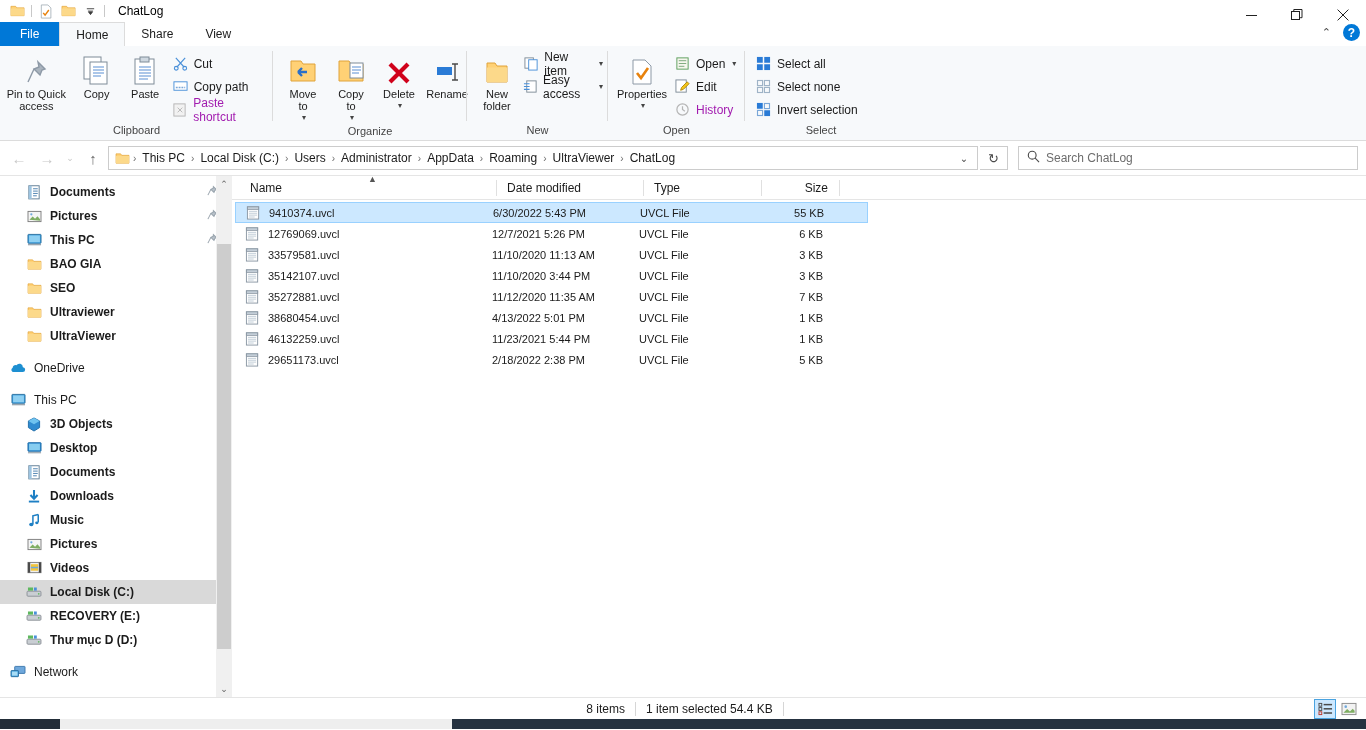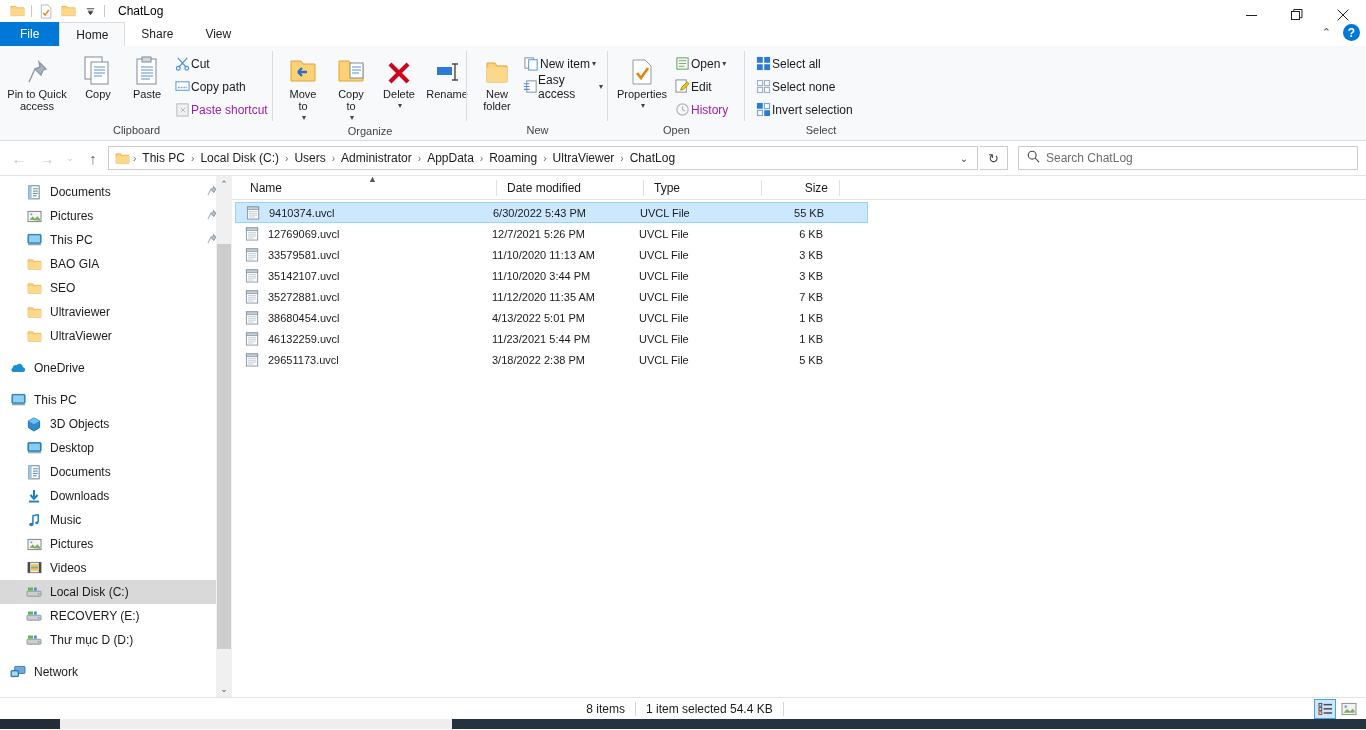--- a/index.html
+++ b/index.html
@@ -37,21 +37,21 @@
   .rgroup { display:flex; flex-direction:column; height:95px; position:relative; }
   .rgroup .gbody { flex:1; display:flex; align-items:flex-start; padding-top:6px; }
   .rgroup .glabel { height:18px; text-align:center; font-size:11px; color:#444; line-height:14px; }
   .rgroup::after { content:""; position:absolute; right:0; top:5px; bottom:20px; width:1px; background:#dcdcdc; }
   .rgroup.last::after { display:none; }
 
   .bigbtn { width:auto; min-width:48px; padding:0 6px; display:flex; flex-direction:column; align-items:center;
             justify-content:flex-start; font-size:11px; color:#1b1b1b; text-align:center; line-height:12px; }
   .bigbtn .ic { height:34px; display:flex; align-items:flex-end; justify-content:center; margin-bottom:2px; }
   .smallcol { display:flex; flex-direction:column; gap:2px; padding-top:1px; }
-  .smallbtn { display:flex; align-items:center; font-size:12px; padding:1px 5px 1px 2px; height:21px; }
+  .smallbtn { display:flex; align-items:center; gap:5px; font-size:12px; padding:1px 5px 1px 2px; height:21px; }
   .smallbtn .ic { width:17px; height:17px; display:flex; align-items:center; justify-content:center; }
   .smallbtn.disabled { color:#a21caf; }
   .caret { font-size:8px; color:#444; margin-left:2px; }
 
   
   .addrbar { height:34px; display:flex; align-items:center; padding:0 8px 0 6px; gap:2px; background:#fff; }
   .navbtn { width:26px; height:26px; display:flex; align-items:center; justify-content:center; color:#6d6d6d; font-size:15px; }
   .navbtn.dis { color:#c8c8c8; }
   .navbtn.sm { width:16px; font-size:9px; }
   .crumbbox { flex:1; height:24px; border:1px solid #cccccc; background:#fff; display:flex; align-items:center;
@@ -67,21 +67,21 @@
                padding:0 8px; margin-left:8px; background:#fff; }
   .searchbox .ph { color:#6d6d6d; font-size:12px; }
 
   
   .main { display:flex; height:522px; border-top:1px solid #e5e5e5; }
   .navpane { width:232px; position:relative; overflow:hidden; background:#fff; }
   .navlist { padding-top:4px; }
   .navitem { height:24px; display:flex; align-items:center; padding-left:10px; font-size:12px; color:#1b1b1b; position:relative; }
   .navitem.sel { background:#d9d9d9; }
   .navitem .nic { width:16px; height:16px; margin-right:8px; display:flex; align-items:center; justify-content:center; flex:0 0 16px; }
-  .navitem.ind1 { padding-left:26px; }
+  .navitem.ind1 { padding-left:26px;font-weight:bold; }
   .pin { position:absolute; right:14px; top:5px; width:12px; height:12px; }
   .navgap { height:8px; }
 
   .nvscroll { position:absolute; right:0; top:0; width:16px; height:100%; background:#f0f0f0; }
   .nvscroll .arrow { height:16px; display:flex; align-items:center; justify-content:center; color:#606060; font-size:9px; }
   .nvscroll .thumb { position:absolute; left:1px; width:14px; background:#cdcdcd; }
   .nvscroll .dn { position:absolute; bottom:0; left:0; right:0; }
 
   .filepane { flex:1; background:#fff; position:relative; }
   .colhead { height:24px; display:flex; align-items:center; border-bottom:1px solid #e5e5e5; position:relative; padding-left:8px; }
@@ -834,21 +834,21 @@
             <div class="cell name">
               <span class="ficon"><svg width="15" height="15" viewBox="0 0 16 16">
                   <rect x="1.5" y="2" width="12" height="13" fill="#fdfdfd" stroke="#8a97a3"></rect>
                   <rect x="1.5" y="2" width="12" height="2.6" fill="#cfd9e2" stroke="#8a97a3"></rect>
                   <g stroke="#b9c7d3" stroke-width="0.9">
                     <path d="M3.2 6.8h8.6M3.2 8.8h8.6M3.2 10.8h8.6M3.2 12.8h6"></path>
                   </g>
                 </svg></span>
               <span>29651173.uvcl</span>
             </div>
-            <div class="cell date">3/18/2022 2:38 PM</div>
+            <div class="cell date">2/18/2022 2:38 PM</div>
             <div class="cell type">UVCL File</div>
             <div class="cell size">5 KB</div>
           </div>
         </div>
     </div>
   </div>
 
   <div class="statusbar">
     <span class="stat">8 items</span>
     <span class="stsep"></span>

